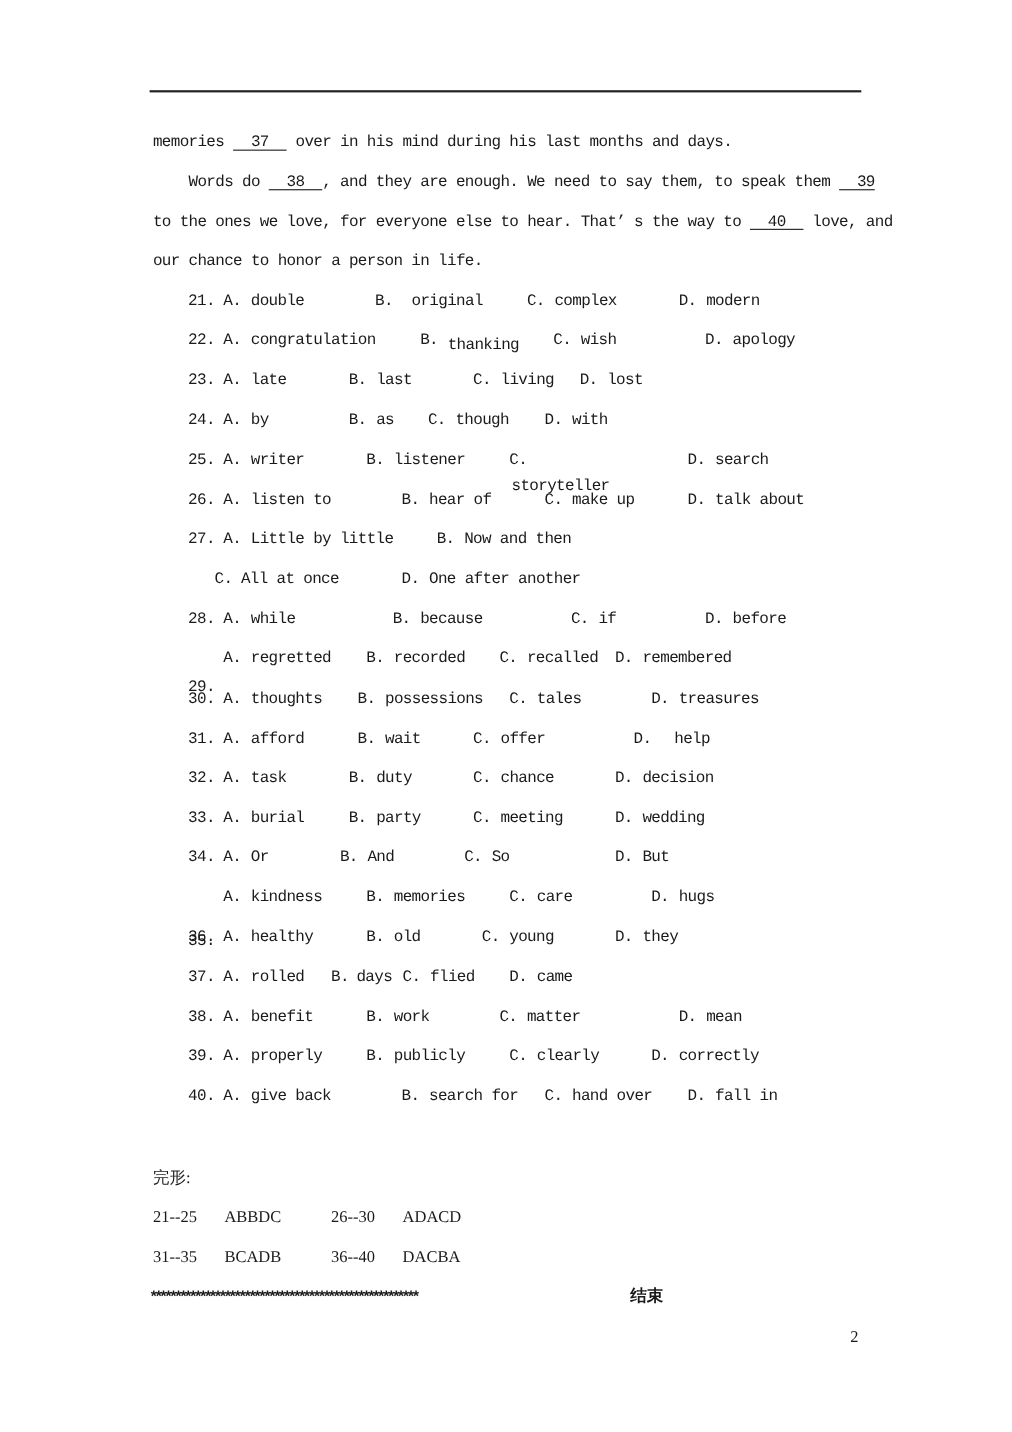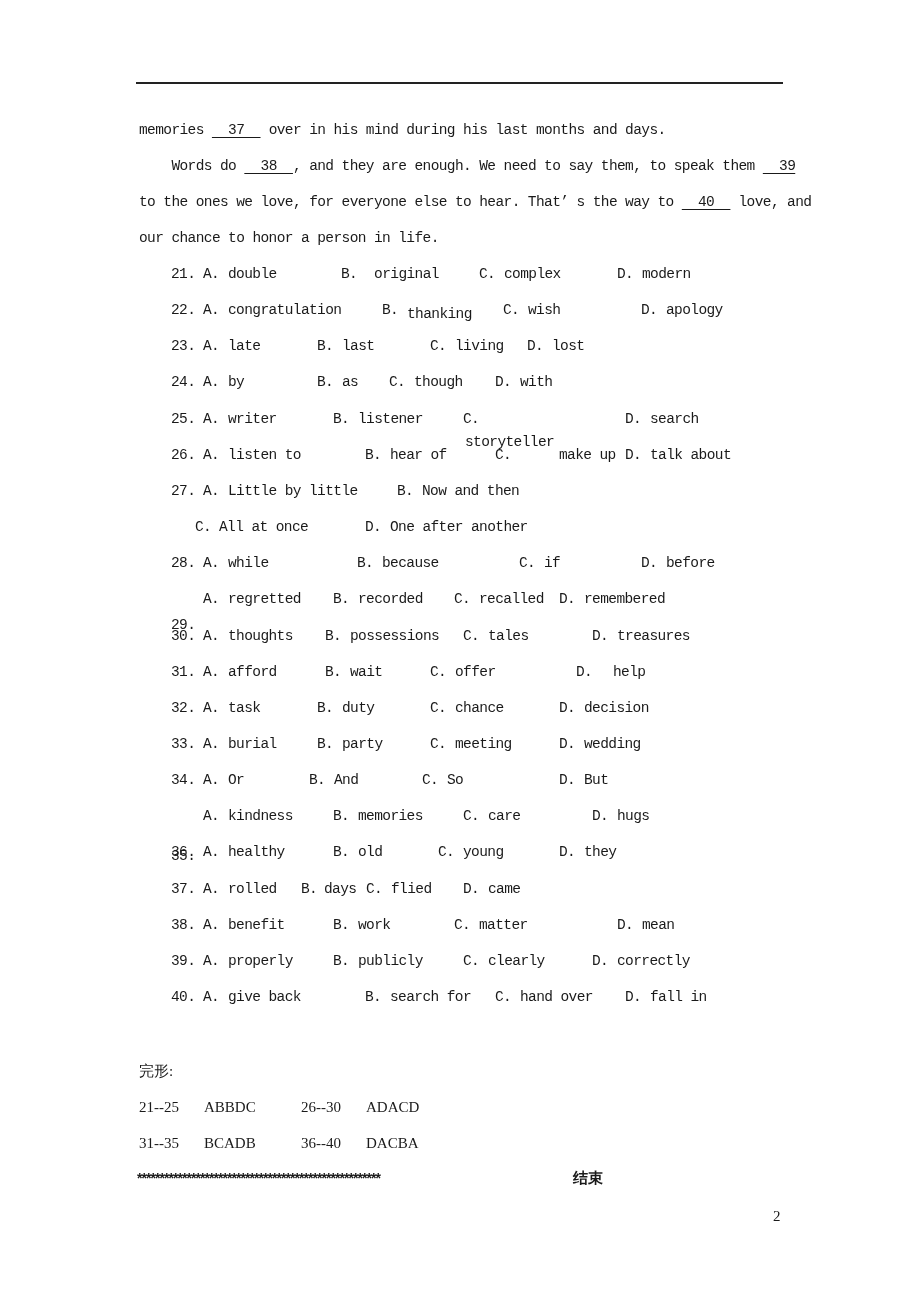--- a/index.html
+++ b/index.html
@@ -72,21 +72,21 @@
     <div class="opt" style="left: 463px; top: 409.6px;">C.</div>
     <div class="opt" style="left: 465px; top: 409.6px; margin-top: 23px;">storyteller</div>
     <div class="opt" style="left: 625px; top: 409.6px;">D.</div>
     <div class="opt" style="left: 650px; top: 409.6px;">search</div>
     <div class="opt" style="left: 171px; top: 445.75px;">26.</div>
     <div class="opt" style="left: 203px; top: 445.75px;">A.</div>
     <div class="opt" style="left: 228px; top: 445.75px;">listen to</div>
     <div class="opt" style="left: 365px; top: 445.75px;">B.</div>
     <div class="opt" style="left: 390px; top: 445.75px;">hear of</div>
     <div class="opt" style="left: 495px; top: 445.75px;">C.</div>
-    <div class="opt" style="left: 520px; top: 445.75px; margin-left: 39px;">make up</div>
+    <div class="opt" style="left: 520px; top: 445.75px;">make up</div>
     <div class="opt" style="left: 625px; top: 445.75px;">D.</div>
     <div class="opt" style="left: 650px; top: 445.75px;">talk about</div>
     <div class="opt" style="left: 171px; top: 481.9px;">27.</div>
     <div class="opt" style="left: 203px; top: 481.9px;">A.</div>
     <div class="opt" style="left: 228px; top: 481.9px;">Little by little</div>
     <div class="opt" style="left: 397px; top: 481.9px;">B.</div>
     <div class="opt" style="left: 422px; top: 481.9px;">Now and then</div>
     <div class="opt" style="left: 195px; top: 518.05px;">C.</div>
     <div class="opt" style="left: 219px; top: 518.05px;">All at once</div>
     <div class="opt" style="left: 365px; top: 518.05px;">D.</div>

